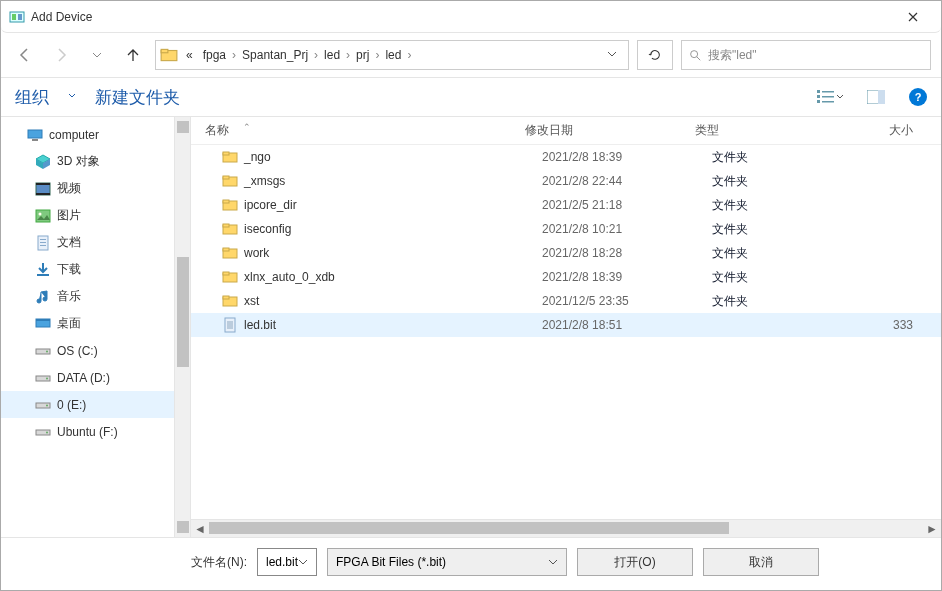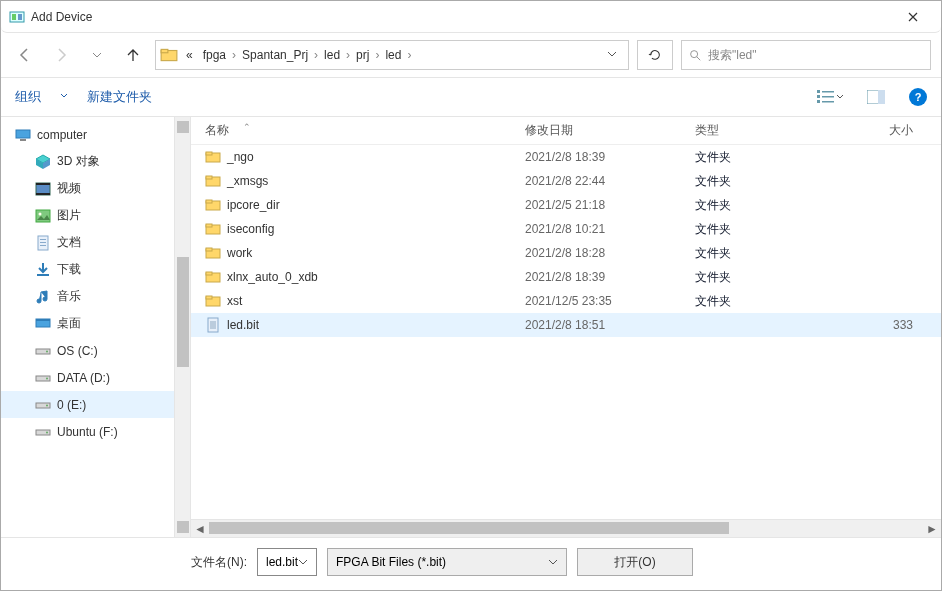--- a/index.html
+++ b/index.html
@@ -14,41 +14,41 @@
 .navbtn.enabled { color: #333; }
 .addressbar { flex: 1; height: 30px; border: 1px solid #ccc; display: flex; align-items: center; padding: 0 4px; gap: 2px; }
 .addressbar .foldericon { width: 18px; height: 18px; margin-right: 2px; }
 .crumb { padding: 2px 4px; color: #333; }
 .crumb-sep { color: #888; padding: 0 2px; }
 .addr-spacer { flex: 1; }
 .addressbar .dropdown { width: 24px; text-align: center; color: #555; }
 .refreshbox { width: 36px; height: 30px; border: 1px solid #ccc; display: flex; align-items: center; justify-content: center; }
 .searchbox { width: 250px; height: 30px; border: 1px solid #ccc; display: flex; align-items: center; padding: 0 6px; gap: 6px; color: #888; }
 .toolbar { height: 40px; border-bottom: 1px solid #e5e5e5; border-top: 1px solid #e5e5e5; display: flex; align-items: center; padding: 0 14px; gap: 20px; background: #fff; }
-.toolbar .lbl { color: #1e5caa; font-size: 13px; }
+.toolbar .lbl { color: #1e5caa; font-size: 17px; }
 .toolbar-spacer { flex: 1; }
 .tool-icon { width: 26px; height: 22px; display: flex; align-items: center; justify-content: center; }
 .help-icon { width: 18px; height: 18px; border-radius: 50%; background: #0078d7; color: #fff; display: flex; align-items: center; justify-content: center; font-weight: bold; font-size: 11px; }
 .body { flex: 1; display: flex; min-height: 0; }
 .sidebar { width: 190px; border-right: 1px solid #e5e5e5; overflow-y: auto; padding-top: 4px; position: relative; }
 .side-item { height: 27px; display: flex; align-items: center; padding-left: 34px; gap: 6px; color: #333; position: relative; }
-.side-item.root { padding-left: 14px; }
+.side-item.root { padding-left: 26px; }
 .side-item.selected { background: #e5f3ff; }
 .side-item .sicon { width: 16px; height: 16px; flex-shrink: 0; }
 .side-scroll-stub { position: absolute; right: 0; top: 0; width: 16px; height: 100%; background: #f0f0f0; border-left: 1px solid #e5e5e5; }
 .side-thumb { position: absolute; left: 2px; width: 12px; background: #c2c2c2; }
 .filepane { flex: 1; display: flex; flex-direction: column; min-width: 0; }
 .filelist { flex: 1; overflow: hidden; position: relative; }
 .cols { display: flex; height: 28px; align-items: center; color: #555; border-bottom: 1px solid #eee; padding-left: 14px; }
 .col-name { width: 320px; display: flex; align-items: flex-start; gap: 14px; }
 .col-date { width: 170px; }
 .col-type { width: 150px; }
 .col-size { flex: 1; text-align: right; padding-right: 28px; }
 .sort-caret { color: #888; font-size: 9px; }
-.row { display: flex; height: 24px; align-items: center; padding-left: 14px; color: #333; }
+.row { display: flex; height: 24px; align-items: center; padding-left: 31px; color: #333; }
 .row.selected { background: #e5f3ff; }
 .row .rname { width: 320px; display: flex; align-items: center; gap: 6px; }
 .row .rdate { width: 170px; color: #666; }
 .row .rtype { width: 150px; color: #0f172a; }
 .row .rsize { flex: 1; text-align: right; padding-right: 28px; color: #666; }
 .ficon { width: 16px; height: 16px; flex-shrink: 0; }
 .hscroll { height: 18px; border-top: 1px solid #e5e5e5; background: #f0f0f0; display: flex; align-items: center; }
 .hscroll .arrow { width: 18px; text-align: center; color: #666; }
 .hscroll .track { flex: 1; height: 100%; position: relative; }
 .hscroll .thumb { position: absolute; left: 0; top: 2px; height: 12px; width: 520px; background: #c2c2c2; }
@@ -389,16 +389,17 @@
       </div>
       <div class="filetype">
         <span>FPGA Bit Files (*.bit)</span>
         <svg width="10" height="10">
             <path d="M1 3 L5 7 L9 3" stroke="#555" fill="none"></path>
           </svg>
       </div>
     </div>
     <div class="btnrow">
       <div class="btn">打开(O)</div>
+      <div class="btn">取消</div>
     </div>
   </div>
 
 </div>
 
 </body></html>

